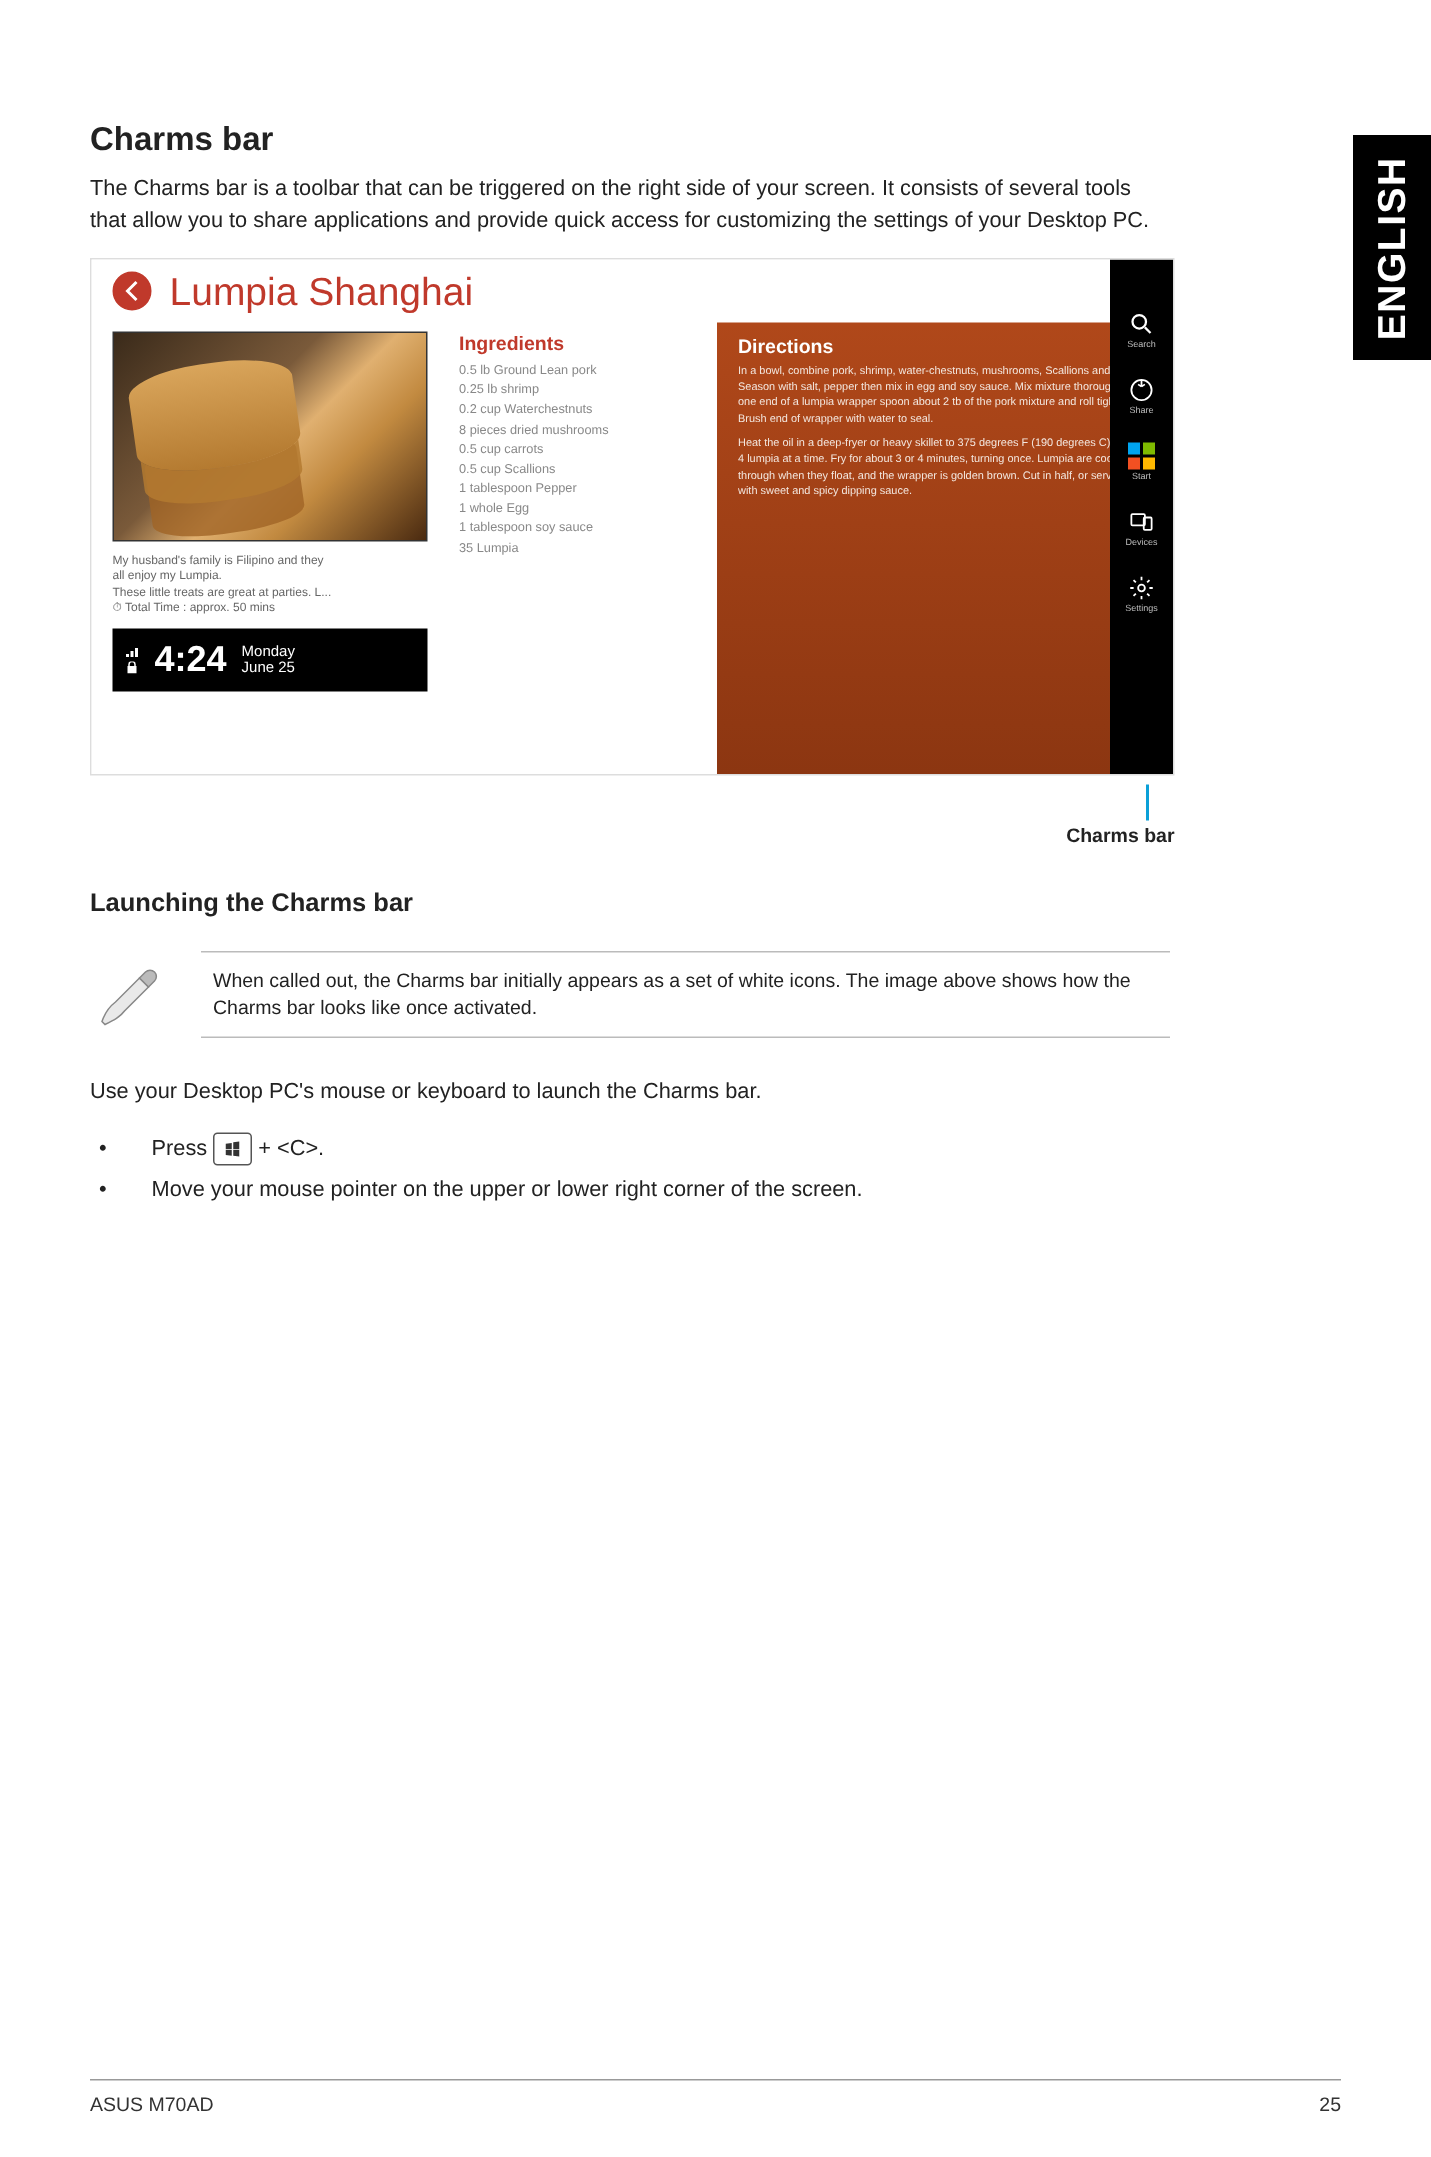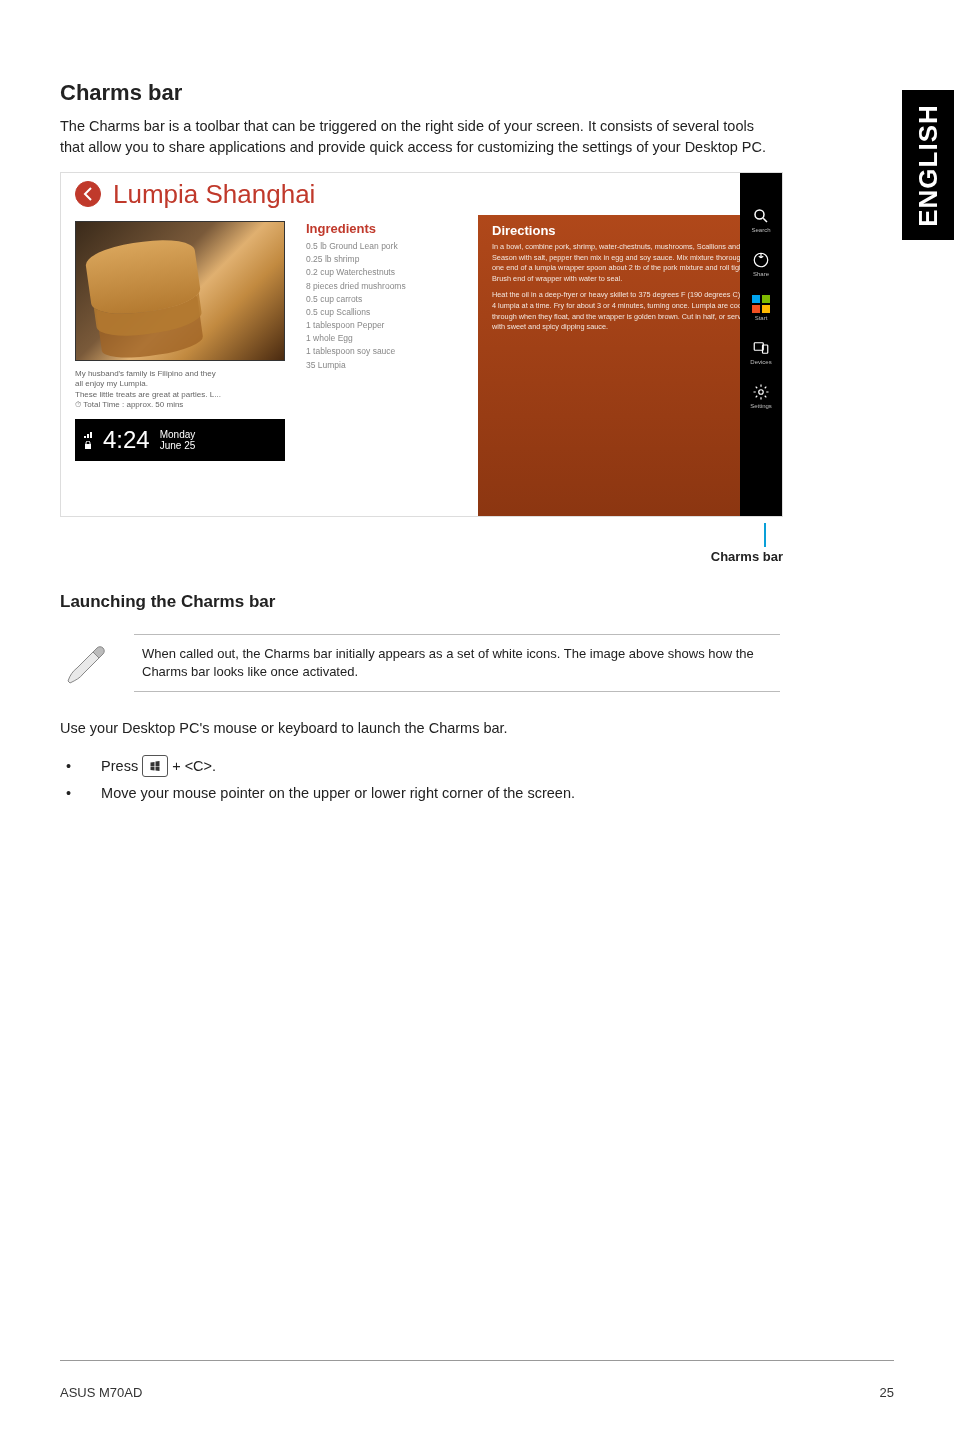--- a/index.html
+++ b/index.html
@@ -14,21 +14,21 @@
   .app-header { height: 42px; display: flex; align-items: center; gap: 12px; padding-left: 14px; background: #fff; }
   .back-btn { width: 26px; height: 26px; border: 1px solid #c0392b; border-radius: 50%; display: flex; align-items: center; justify-content: center; color: #fff; background: #c0392b; font-size: 14px; }
   .app-title { font-size: 26px; color: #c0392b; font-weight: 300; }
   .split { display: flex; height: calc(100% - 42px); }
   .col-a { width: 235px; background: #fff; padding: 6px 10px 0 14px; }
   .photo { width: 210px; height: 140px; background: linear-gradient(135deg,#3a2a1a,#7a5a3a 40%,#e0b070 55%,#c28a40 70%,#4a2a10); border:1px solid #333; position: relative; }
   .photo::after { content:""; position:absolute; left:12px; top:20px; width:110px; height:70px; border-radius:50px 50px 50px 50px / 16px 16px 16px 16px; background:linear-gradient(#d9a55b,#b47a30); box-shadow: 0 24px 0 -2px rgba(180,122,48,.85), 0 48px 0 -4px rgba(160,100,38,.8); transform:rotate(-8deg); }
   .caption { margin-top: 8px; font-size: 8px; color: #666; line-height: 1.3; }
   .clockbar { margin-top: 8px; width: 210px; height: 42px; background: #000; color:#fff; display:flex; align-items:center; gap:10px; padding: 0 8px; }
   .clockbar .icons { display:flex; flex-direction:column; gap:2px; font-size:8px; }
-  .clockbar .time { font-size: 24px; font-weight: 400; }
+  .clockbar .time { font-size: 24px; font-weight: 700; }
   .clockbar .date { font-size: 10px; line-height:1.1; }
   .col-b { width: 182px; padding: 6px 10px 0 10px; background:#fff; }
   .col-b h4 { color:#c0392b; font-size:13px; font-weight:600; margin-bottom:4px; }
   .col-b div { font-size: 8.5px; color:#888; line-height:1.55; }
   .col-c { flex:1; background:linear-gradient(#b0481a,#8c3611); color:#fff; padding:8px 10px 0 14px; }
   .col-c h4 { font-size:13px; margin-bottom:4px; color:#fff; }
   .col-c p { font-size: 7.3px; line-height:1.45; color:#f3e6de; margin-bottom:6px; }
   .charms { position:absolute; top:0; right:0; width:42px; height:100%; background:#000; display:flex; flex-direction:column; align-items:center; padding-top:34px; gap:18px; }
   .charm { width:42px; display:flex; flex-direction:column; align-items:center; gap:2px; color:#fff; }
   .charm .label { font-size:6px; color:#bdbdbd; }
@@ -39,21 +39,21 @@
   .callout { font-size:13px; font-weight:bold; text-align:right; width:723px; margin-top:2px; margin-bottom:28px; }
   h3.sub { font-size:17px; font-weight:bold; margin-bottom:22px; }
   .note-row { display:flex; align-items:center; gap:22px; margin-bottom:26px; }
   .pen-icon { width:52px; height:52px; display:flex; align-items:center; justify-content:center; flex:0 0 52px; }
   .note-box { border-top:1px solid #bbb; border-bottom:1px solid #bbb; padding:10px 8px; font-size:13px; line-height:1.4; flex:1; }
   ul.steps { list-style:none; padding:0; margin:0; }
   ul.steps li { font-size:14.5px; line-height:1.8; display:flex; align-items:center; }
   ul.steps li::before { content:"•"; margin: 0 30px 0 6px; }
   .winkey { display:inline-flex; align-items:center; justify-content:center; width:26px; height:22px; border:1px solid #555; border-radius:3px; margin:0 4px; vertical-align:middle; }
   .winkey svg { width:12px; height:12px; }
-  .footer { position:absolute; bottom:38px; left:60px; right:60px; border-top:1px solid #999; display:flex; justify-content:space-between; padding-top:24px; font-size:13px; color:#333; }
+  .footer { position:absolute; bottom:28px; left:60px; right:60px; border-top:1px solid #999; display:flex; justify-content:space-between; padding-top:8px; font-size:13px; color:#333; }
 </style>
 </head>
 <body>
 
 <div class="page">
   <div class="side-tab">
       <span>ENGLISH</span>
     </div>
 
   <div class="content">

